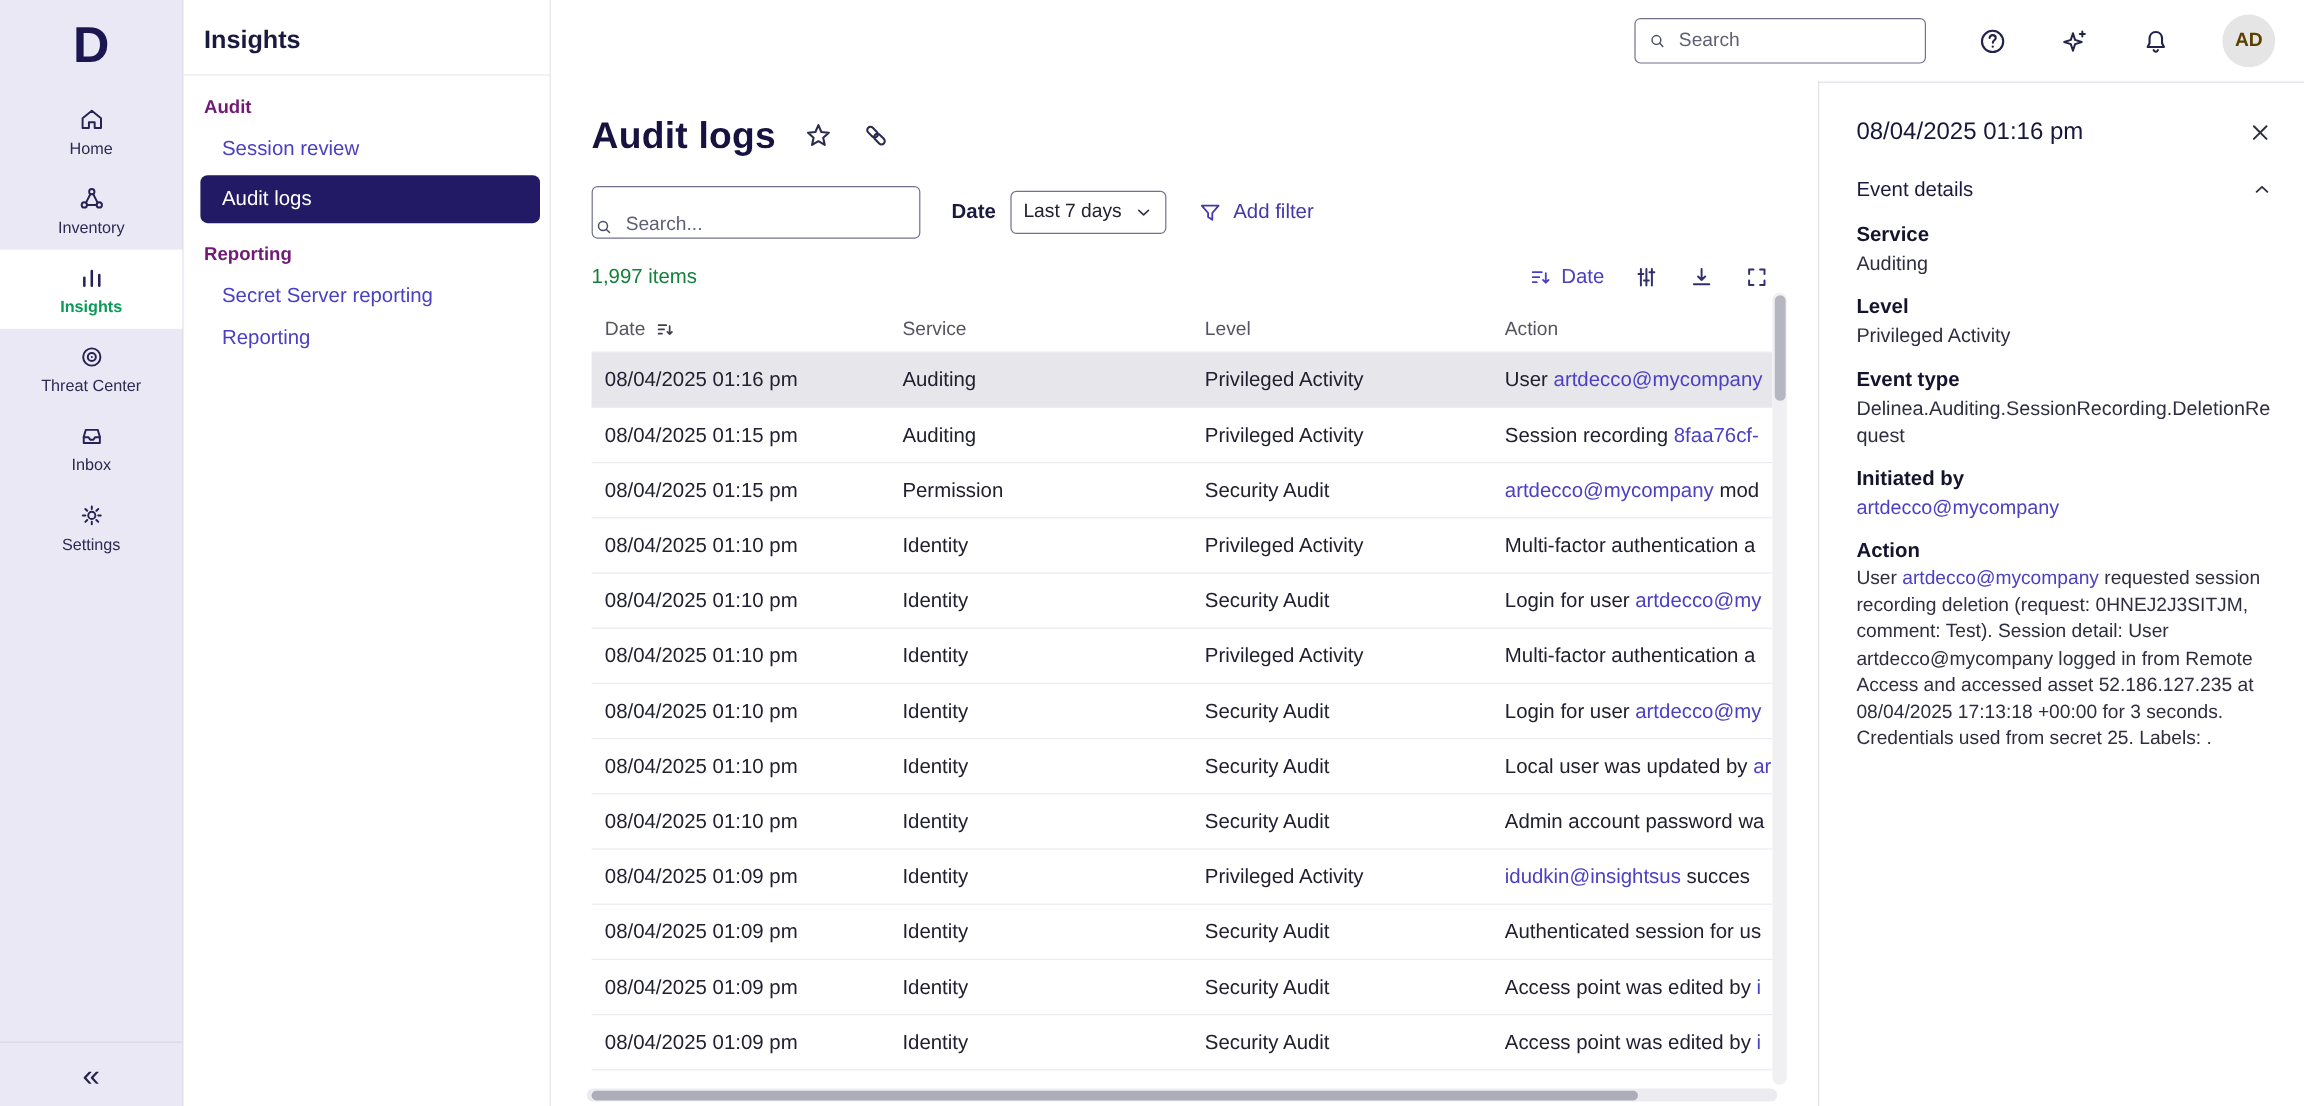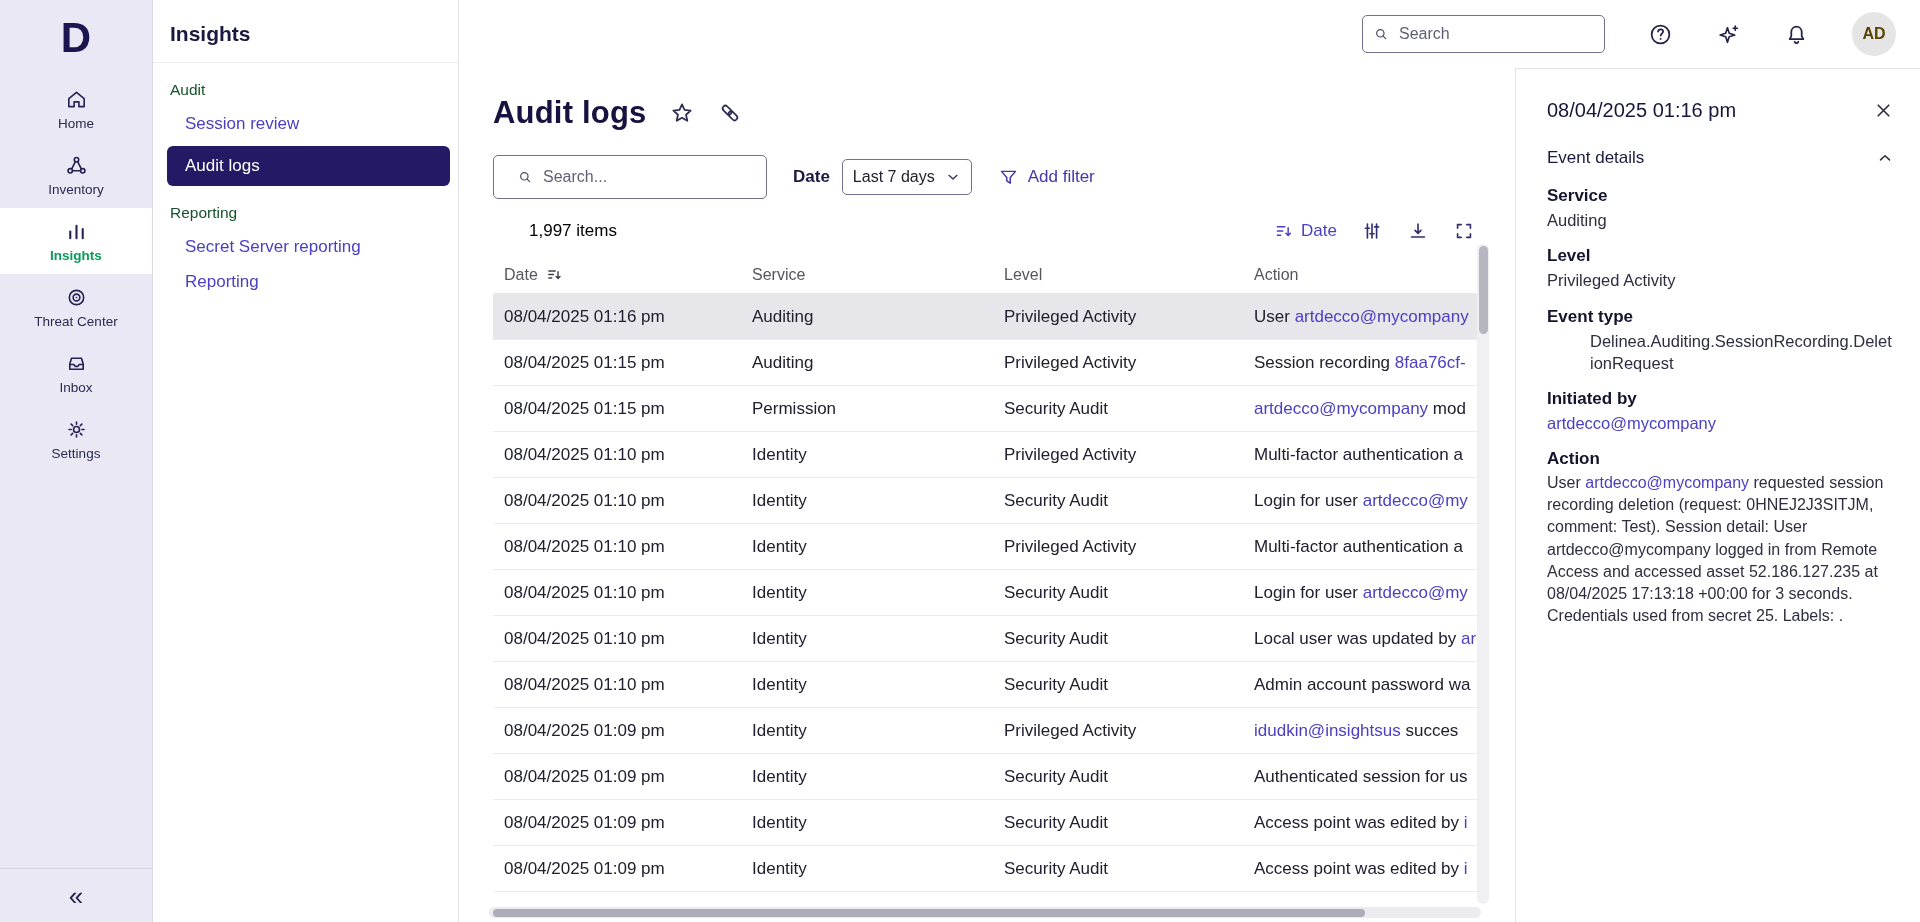--- a/index.html
+++ b/index.html
@@ -17,21 +17,21 @@
   .rail-item { height:66px; display:flex; flex-direction:column; align-items:center; justify-content:center; gap:5px; cursor:pointer; color:#262253; }
   .rail-item .rlabel { font-size:13.5px; color:#2A2A52; white-space:nowrap; }
   .rail-item.active { background:#fff; }
   .rail-item.active .rlabel { color:#0A9B58; font-weight:600; }
   .ric { width:23px; height:23px; }
   .rail-foot { margin-top:auto; border-top:1px solid #D9D5E8; height:54px; display:flex; align-items:center; justify-content:center; font-size:26px; line-height:1; color:#23224A; cursor:pointer; }
 
   
   .subnav { width:306px; min-width:306px; border-right:1px solid #E4E4EA; background:#fff; }
   .sn-title { margin-top:22px; padding:0 0 16px 17px; font-size:21px; font-weight:600; color:#1A1A40; border-bottom:1px solid #ECECF1; }
-  .sn-section { margin:18px 17px 0; font-size:15.5px; color:#14532d; }
+  .sn-section { margin:18px 17px 0; font-size:15.5px; color:#701a75;font-weight:bold; }
   .sn-link { margin-top:15px; padding-left:32px; font-size:17px; color:#4B40C2; cursor:pointer; }
   .sn-pill { margin:12px 8px 0 14px; padding:10px 10px 10px 18px; background:#221A64; color:#fff; border-radius:6px; font-size:17px; cursor:pointer; }
 
   
   .right { flex:1; display:flex; flex-direction:column; min-width:0; }
   .topbar { height:68px; min-height:68px; display:flex; align-items:center; justify-content:flex-end; gap:43px; padding-right:24px; }
   .tb-search { width:243px; height:38px; border:1.5px solid #71718E; border-radius:5px; display:flex; align-items:center; gap:8px; padding:0 10px; color:#4B4B63; background:#fff; }
   .tb-search input, .f-search input { border:none; outline:none; font-size:16px; font-family:inherit; width:100%; color:#21212F; background:transparent; }
   input::placeholder { color:#5F5F75; }
   .ibtn { color:#23224A; cursor:pointer; display:flex; }
@@ -40,30 +40,30 @@
 
   .content { flex:1; display:flex; position:relative; min-height:0; }
   .main { width:1056px; min-width:1056px; padding-left:34px; position:relative; }
 
   .page-head { margin-top:24px; display:flex; align-items:center; gap:22px; height:42px; }
   .page-title { font-size:31px; font-weight:700; color:#17123F; letter-spacing:0.2px; }
   .ph-icon { color:#2B2B52; cursor:pointer; display:flex; }
   .ph-icon svg { width:26px; height:26px; }
 
   .filter-row { margin-top:20px; display:flex; align-items:center; gap:26px; height:46px; }
-  .f-search { width:274px; height:44px; border:1.5px solid #71718E; border-radius:5px; display:flex; align-items:center; gap:8px; padding:0 23px; color:#4B4B63; }
+  .f-search { width:274px; height:44px; border:1.5px solid #71718E; border-radius:5px; display:flex; align-items:flex-end; gap:8px; padding:0 1px; color:#4B4B63; }
   .date-group { display:flex; align-items:center; gap:12px; }
   .date-label { font-size:17px; font-weight:700; color:#1A1A40; }
   .date-select { height:36px; border:1.5px solid #71718E; border-radius:5px; display:flex; align-items:center; gap:10px; padding:0 10px; font-size:16px; color:#21212F; cursor:pointer; }
   .date-select svg { width:16px; height:16px; color:#33334A; }
   .add-filter { display:flex; align-items:center; gap:9px; color:#4338A8; font-size:17px; font-weight:400; cursor:pointer; }
   .add-filter svg { width:21px; height:21px; }
 
   .meta-row { margin-top:18px; display:flex; align-items:center; height:26px; padding-right:40px; }
-  .items-count { font-size:17px; color:#000000;margin-left:36px; }
+  .items-count { font-size:17px; color:#15803d; }
   .list-tools { margin-left:auto; display:flex; align-items:center; gap:24px; }
   .sort-btn { display:flex; align-items:center; gap:7px; color:#4B40C2; font-size:17px; font-weight:500; cursor:pointer; }
   .sort-btn svg { width:20px; height:20px; }
   .tool-icon { color:#332F6E; cursor:pointer; display:flex; }
   .tool-icon svg { width:22px; height:22px; }
 
   .table { margin-top:12px; width:984px; }
   .thead, .trow { display:grid; grid-template-columns:248px 252px 250px 1fr; align-items:center; }
   .thead { height:38px; color:#55555F; font-size:16px; border-bottom:1px solid #E8E8EE; }
   .th { padding-left:11px; display:flex; align-items:center; gap:8px; }
@@ -83,21 +83,21 @@
   .d-head { margin-top:30px; display:flex; align-items:center; justify-content:space-between; }
   .d-time { font-size:20px; font-weight:500; color:#17173A; }
   .d-close { color:#2E2E42; cursor:pointer; display:flex; }
   .d-close svg { width:21px; height:21px; }
   .d-section { margin-top:26px; display:flex; align-items:center; justify-content:space-between; font-size:17px; color:#1A1A3E; cursor:pointer; }
   .d-section svg { width:18px; height:18px; color:#2E2E42; }
   .d-fields { margin-top:18px; }
   .fld { margin-bottom:15px; }
   .flabel { font-size:17px; font-weight:700; color:#14142E; margin-bottom:3px; }
   .fvalue { font-size:16.5px; color:#2E2E40; line-height:1.35; }
-  .fvalue.break { word-break:break-all;margin-left:43px; }
+  .fvalue.break { word-break:break-all; }
   .action-text { font-size:16px; color:#2E2E40; line-height:1.38; }
 </style>
 </head>
 <body>
 
 <div class="app">
 
   <nav class="rail">
     <div class="rail-logo">D</div>
 

